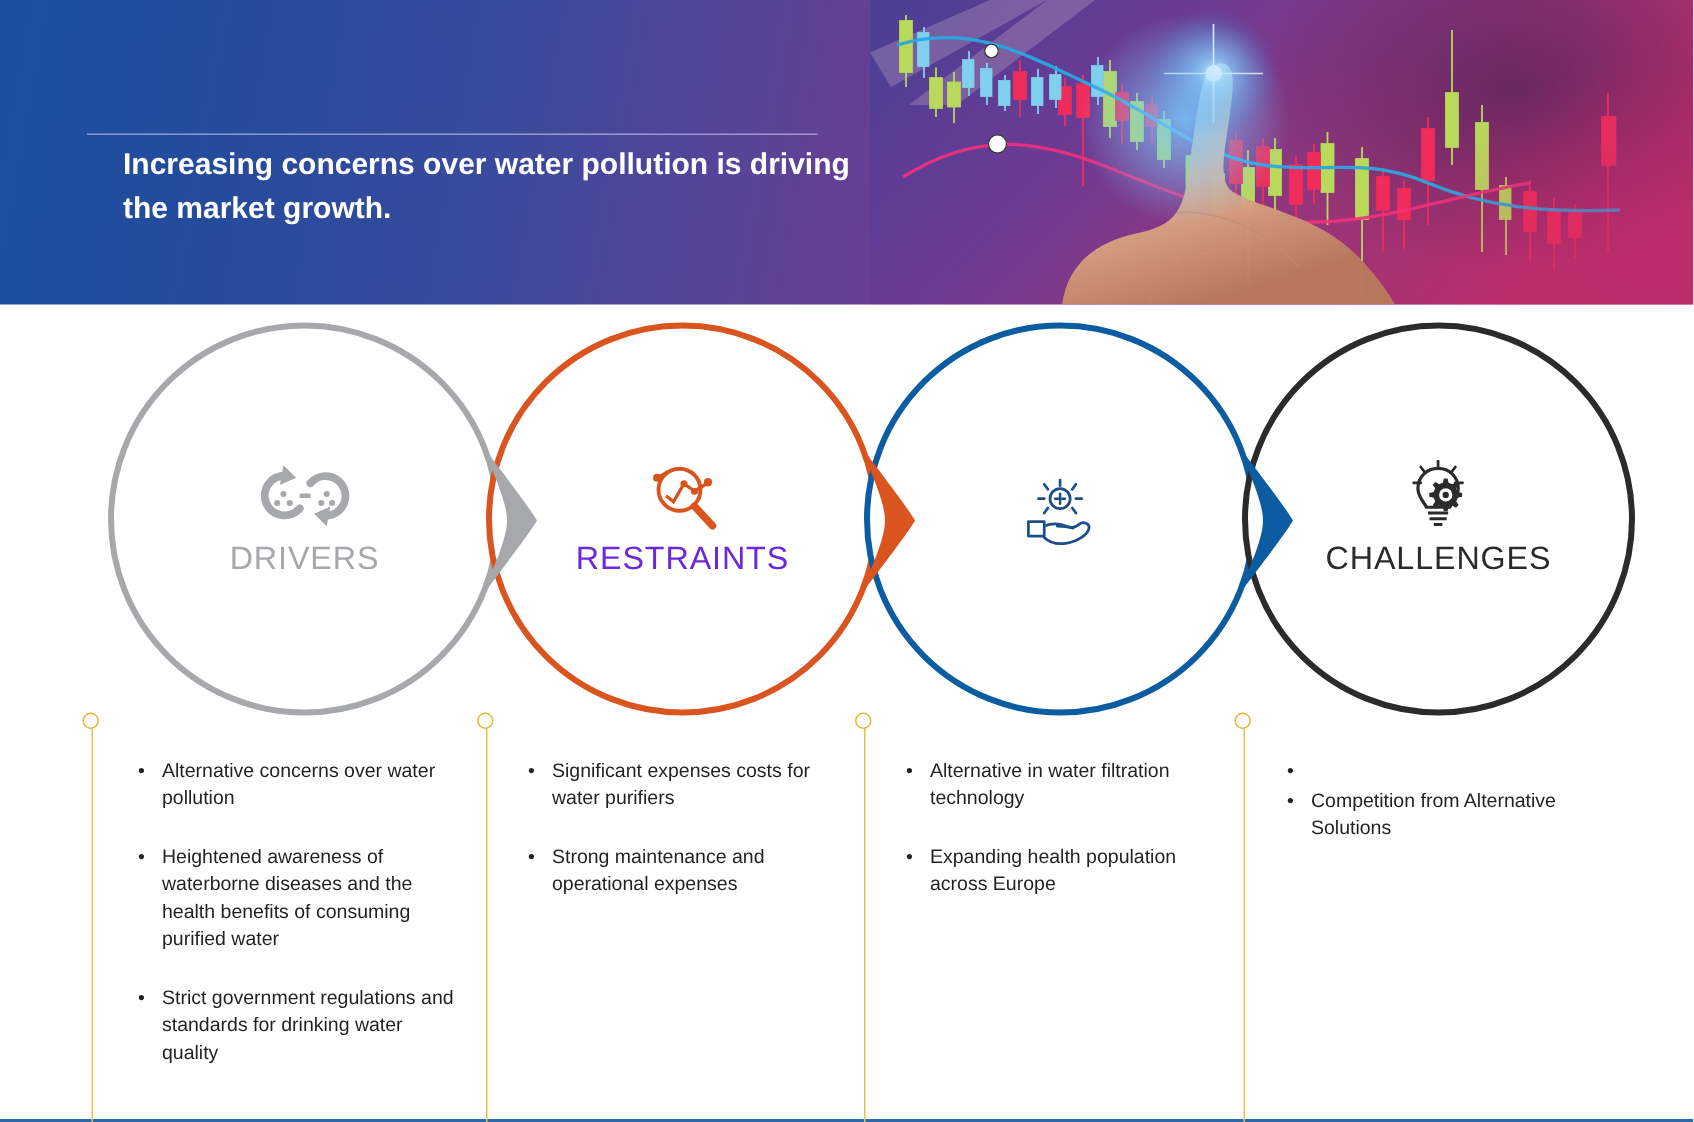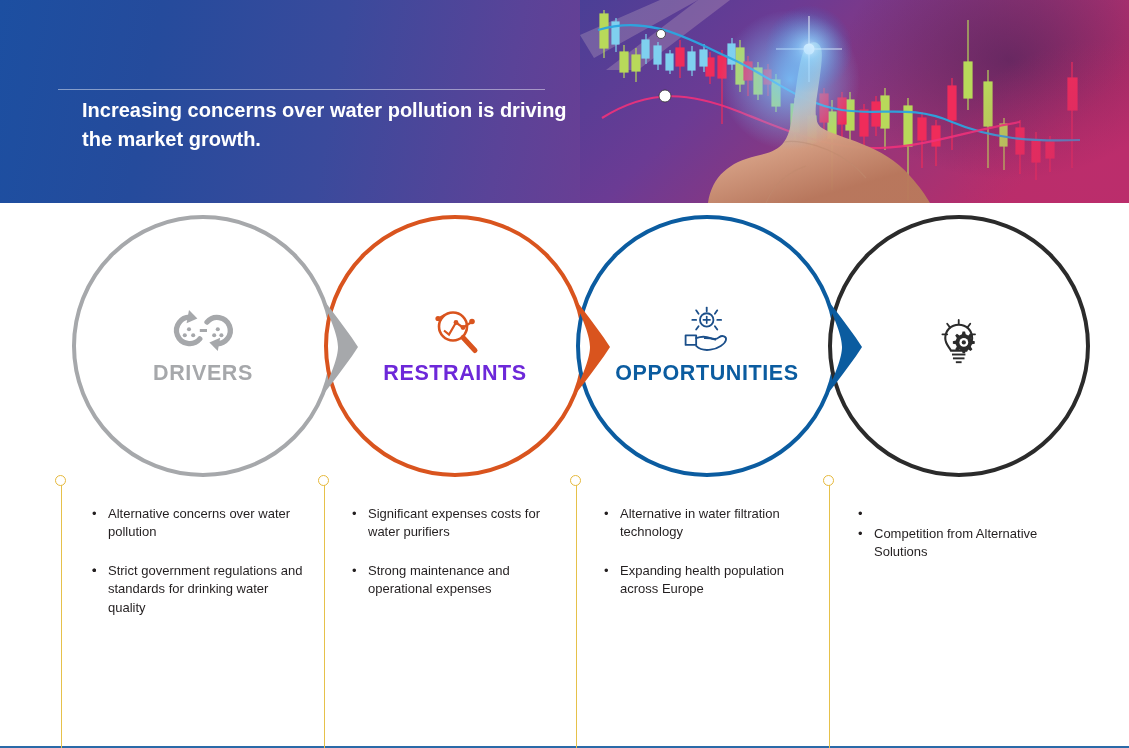--- a/index.html
+++ b/index.html
@@ -121,21 +121,21 @@
     transform: translateY(-50%);
     text-align: center;
   }
   .node .icon {
     display: block;
     margin: 0 auto 6px auto;
     height: 48px;
   }
   .node .title {
     font-size: 21.5px;
-    font-weight: 700;
+    font-weight: 400;
     letter-spacing: 0.6px;
     white-space: nowrap;
   }
 
   
   .chev {
     position: absolute;
     top: 90px;
     width: 42px;
     height: 108px;
@@ -441,21 +441,20 @@
             <line x1="32" y1="10.5" x2="32" y2="17.5"></line>
             <line x1="28.5" y1="14" x2="35.5" y2="14"></line>
           </g>
           <g stroke="#1b4f8a" stroke-width="1.9" fill="none" stroke-linejoin="round" stroke-linecap="round">
             <path d="M10,30 L21,30 L21,40 L10,40 Z"></path>
             <path d="M21,33 C26,31 31,31 36,33 C40,34.5 43,34 45,32 C48,29.5 53,31 52,35
                      C51,39 44,44 36,45 C29,46 24,44 21,41"></path>
             <path d="M30,33 C34,33 38,33.5 41,34.5"></path>
           </g>
         </svg>
-        <div class="title" style="color:#0b5ca0;">OPPORTUNITIES</div>
       </div>
     </div>
 
     <svg class="chev" style="left:822px;" viewBox="0 0 42 108">
       <path d="M2,2 C20,26 34,44 40,54 C34,64 20,82 2,106 C14,80 20,64 20,54 C20,44 14,28 2,2 Z" fill="#0b5ca0"></path>
     </svg>
 
     <div class="node" style="left:828px;">
       <div class="ring" style="border-color:#2b2b2b;"></div>
       <div class="inner">
@@ -475,20 +474,21 @@
           </g>
           <g fill="#2b2b2b">
             <path d="M36,13 l2.6,0 l0.7,3 l2.6,1.1 l2.5,-1.7 l1.9,1.9 l-1.7,2.5 l1.1,2.6 l3,0.7 l0,2.6 l-3,0.7
                      l-1.1,2.6 l1.7,2.5 l-1.9,1.9 l-2.5,-1.7 l-2.6,1.1 l-0.7,3 l-2.6,0 l-0.7,-3 l-2.6,-1.1
                      l-2.5,1.7 l-1.9,-1.9 l1.7,-2.5 l-1.1,-2.6 l-3,-0.7 l0,-2.6 l3,-0.7 l1.1,-2.6 l-1.7,-2.5
                      l1.9,-1.9 l2.5,1.7 l2.6,-1.1 Z"></path>
           </g>
           <circle cx="37.3" cy="24.4" r="4.6" fill="#ffffff"></circle>
           <circle cx="37.3" cy="24.4" r="2.2" fill="#2b2b2b"></circle>
         </svg>
+        <div class="title" style="color:#2b2b2b;">CHALLENGES</div>
       </div>
     </div>
 
     <div class="divider" style="left:55px;  top:272px; height:458px;">
       <div class="dline"></div>
       <div class="dcap top"></div>
 
     </div>
     <div class="divider" style="left:318px; top:272px; height:458px;">
       <div class="dline"></div>
@@ -501,21 +501,21 @@
 
     </div>
     <div class="divider" style="left:823px; top:272px; height:458px;">
       <div class="dline"></div>
       <div class="dcap top"></div>
 
     </div>
 
     <div class="bullets" style="left:90px; top:302px;">
       <div class="bi"><span class="dot">•</span><span>Alternative concerns over water pollution</span></div>
-      <div class="bi"><span class="dot">•</span></div>
+      <div class="bi"><span class="dot">•</span><span>Heightened awareness of waterborne diseases and the health benefits of consuming purified water</span></div>
       <div class="bi"><span class="dot">•</span><span>Strict government regulations and standards for drinking water quality</span></div>
     </div>
 
     <div class="bullets" style="left:350px; top:302px;">
       <div class="bi"><span class="dot">•</span><span>Significant expenses costs for water purifiers</span></div>
       <div class="bi"><span class="dot">•</span><span>Strong maintenance and operational expenses</span></div>
     </div>
 
     <div class="bullets" style="left:602px; top:302px;">
       <div class="bi"><span class="dot">•</span><span>Alternative in water filtration technology</span></div>

